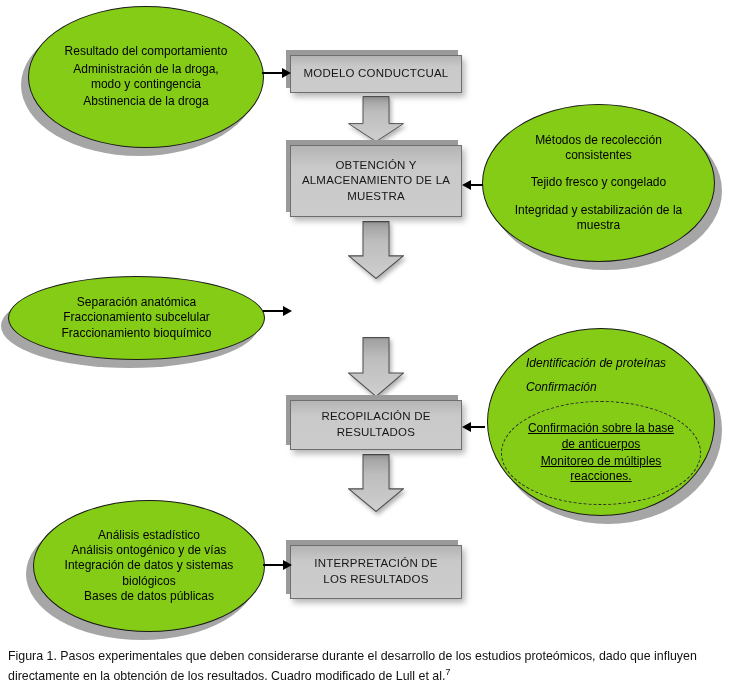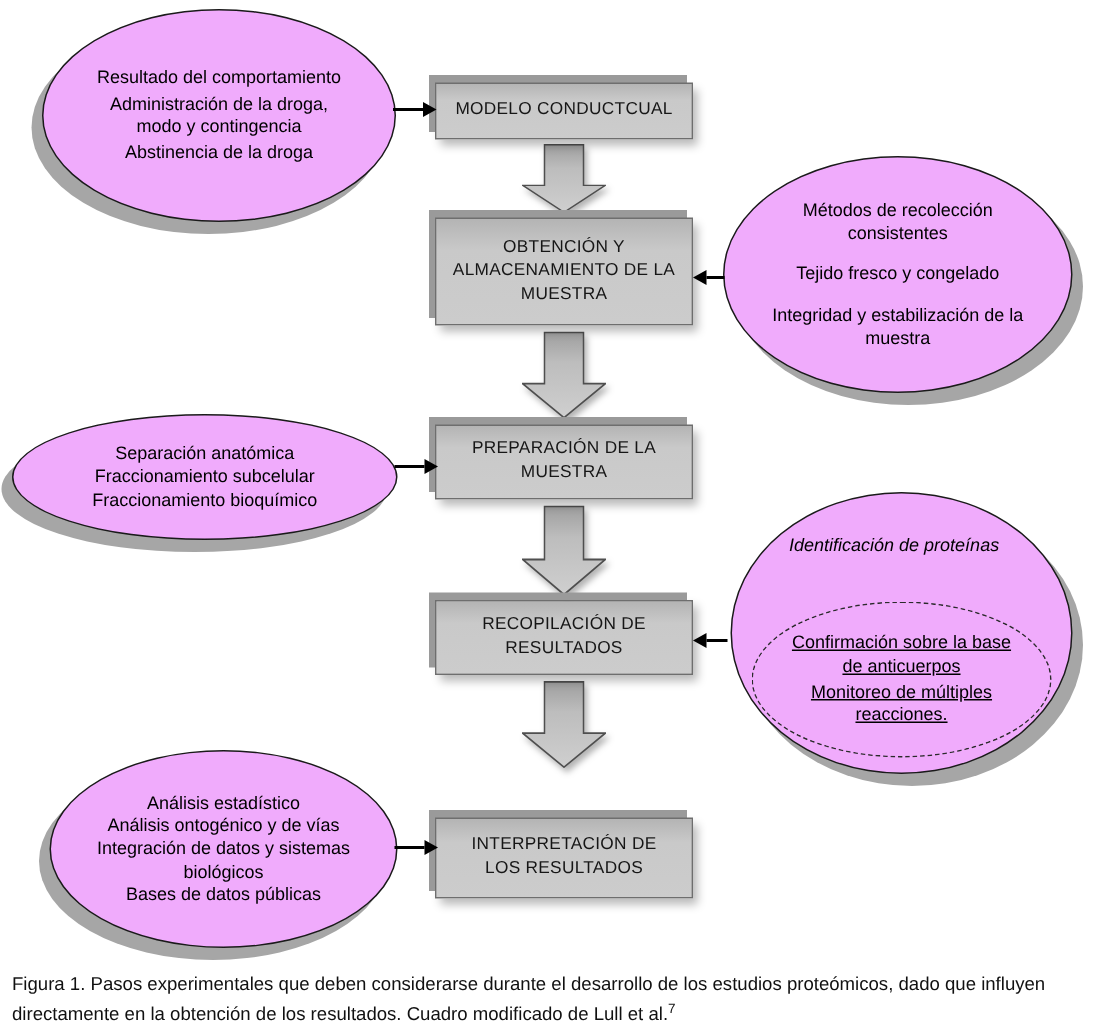--- a/index.html
+++ b/index.html
@@ -9,21 +9,21 @@
     position: relative;
     width: 735px;
     height: 690px;
     background: #ffffff;
     overflow: hidden;
   }
 
   
   .ellipse {
     position: absolute;
-    background: #f0abfc;
+    background: #84cc16;
     border: 1.3px solid #1a1a1a;
     border-radius: 50%;
     display: flex;
     flex-direction: column;
     align-items: center;
     justify-content: center;
     text-align: center;
     font-size: 12px;
     line-height: 1.28;
     box-sizing: border-box;
@@ -167,42 +167,40 @@
 
   <div class="ellipse shadow-left" id="e-preparation">
     <div class="line">Separación anatómica</div>
     <div class="line">Fraccionamiento subcelular</div>
     <div class="line">Fraccionamiento bioquímico</div>
   </div>
 
   <div class="ellipse shadow-right" id="e-results">
     <div class="outer-items">
       <div class="line">Identificación de proteínas</div>
+      <div class="line">Confirmación</div>
     </div>
     <div class="dashed-ellipse">
       <div class="line">Confirmación sobre la base de anticuerpos</div>
       <div class="line">Monitoreo de múltiples reacciones.</div>
     </div>
   </div>
 
   <div class="ellipse shadow-left" id="e-interpret">
     <div class="line">Análisis estadístico</div>
     <div class="line">Análisis ontogénico y de vías</div>
     <div class="line">Integración de datos y sistemas biológicos</div>
     <div class="line">Bases de datos públicas</div>
   </div>
 
   <div class="pbox" id="box-1">
     <span>MODELO CONDUCTCUAL</span>
   </div>
   <div class="pbox" id="box-2">
     <span>OBTENCIÓN Y ALMACENAMIENTO DE LA MUESTRA</span>
-  </div>
-  <div class="pbox" id="box-3">
-    <span>PREPARACIÓN DE LA MUESTRA</span>
   </div>
   <div class="pbox" id="box-4">
     <span>RECOPILACIÓN DE RESULTADOS</span>
   </div>
   <div class="pbox" id="box-5">
     <span>INTERPRETACIÓN DE LOS RESULTADOS</span>
   </div>
 
   <div class="chevron" id="chev-1">
     <svg viewBox="0 0 56 50" preserveAspectRatio="none" aria-hidden="true">

